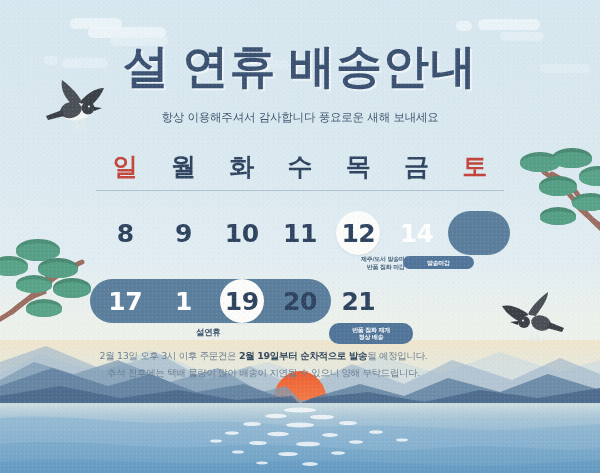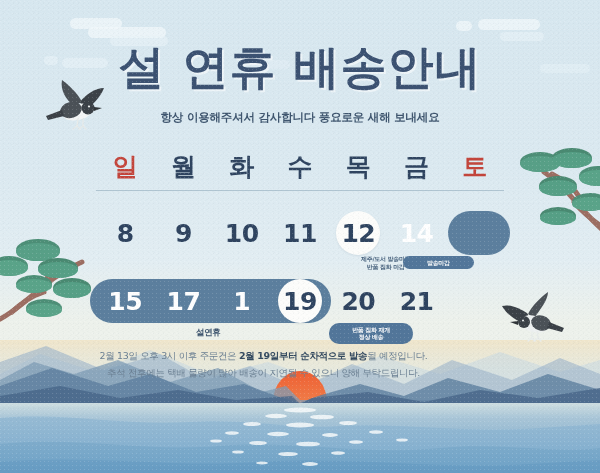--- a/index.html
+++ b/index.html
@@ -35,23 +35,23 @@
   .bird{position:absolute;z-index:12;}
 
   
   .scene{position:absolute;left:0;bottom:0;width:600px;height:133px;z-index:5;overflow:hidden;}
 
   
   .content{position:absolute;inset:0;z-index:20;}
 
   .title{position:absolute;top:44px;left:0;width:600px;text-align:center;
     font-size:46px;line-height:1;font-weight:700;color:#3c5272;letter-spacing:1px;
-    text-shadow:2px 2px 0 rgba(255,255,255,.55);}
+    text-shadow:2px 2px 0 rgba(255,255,255,.55);font-family:Liberation Serif, serif;}
   .subtitle{position:absolute;top:110px;left:0;width:600px;text-align:center;
-    font-size:11.5px;font-weight:700;color:#3f566f;letter-spacing:-.2px;}
+    font-size:11.5px;font-weight:400;color:#3f566f;letter-spacing:-.2px;}
 
   
   .cal{position:absolute;left:96px;top:150px;width:408px;}
   .dow{display:grid;grid-template-columns:repeat(7,1fr);
     border-bottom:1px solid rgba(120,150,170,.45);padding-bottom:7px;}
   .dow span{text-align:center;font-size:25px;font-weight:700;color:#2f4460;}
   .dow span.sun,.dow span.sat{color:#c4453b;}
 
   .row{position:relative;display:grid;grid-template-columns:repeat(7,1fr);height:60px;}
   .row.r1{margin-top:12px;}
@@ -294,23 +294,20 @@
         <div class="cap" style="left:58.5%;width:25%;top:52px;">제주/도서 발송마감
 반품 집화 마감</div>
         <div class="pill" style="left:75.2%;width:14%;top:53px;">발송마감</div>
       </div>
 
       <div class="row r2">
 
         <div class="hl bar" style="left:-1.5%;width:59%;top:8px;height:44px;"></div>
 
         <div class="cell">
-          <span class="num w">15</span>
-        </div>
-        <div class="cell">
           <span class="num w">17</span>
         </div>
         <div class="cell">
           <span class="num w">1</span>
         </div>
         <div class="cell">
           <span class="circ"></span>
           <span class="num">19</span>
         </div>
         <div class="cell">

